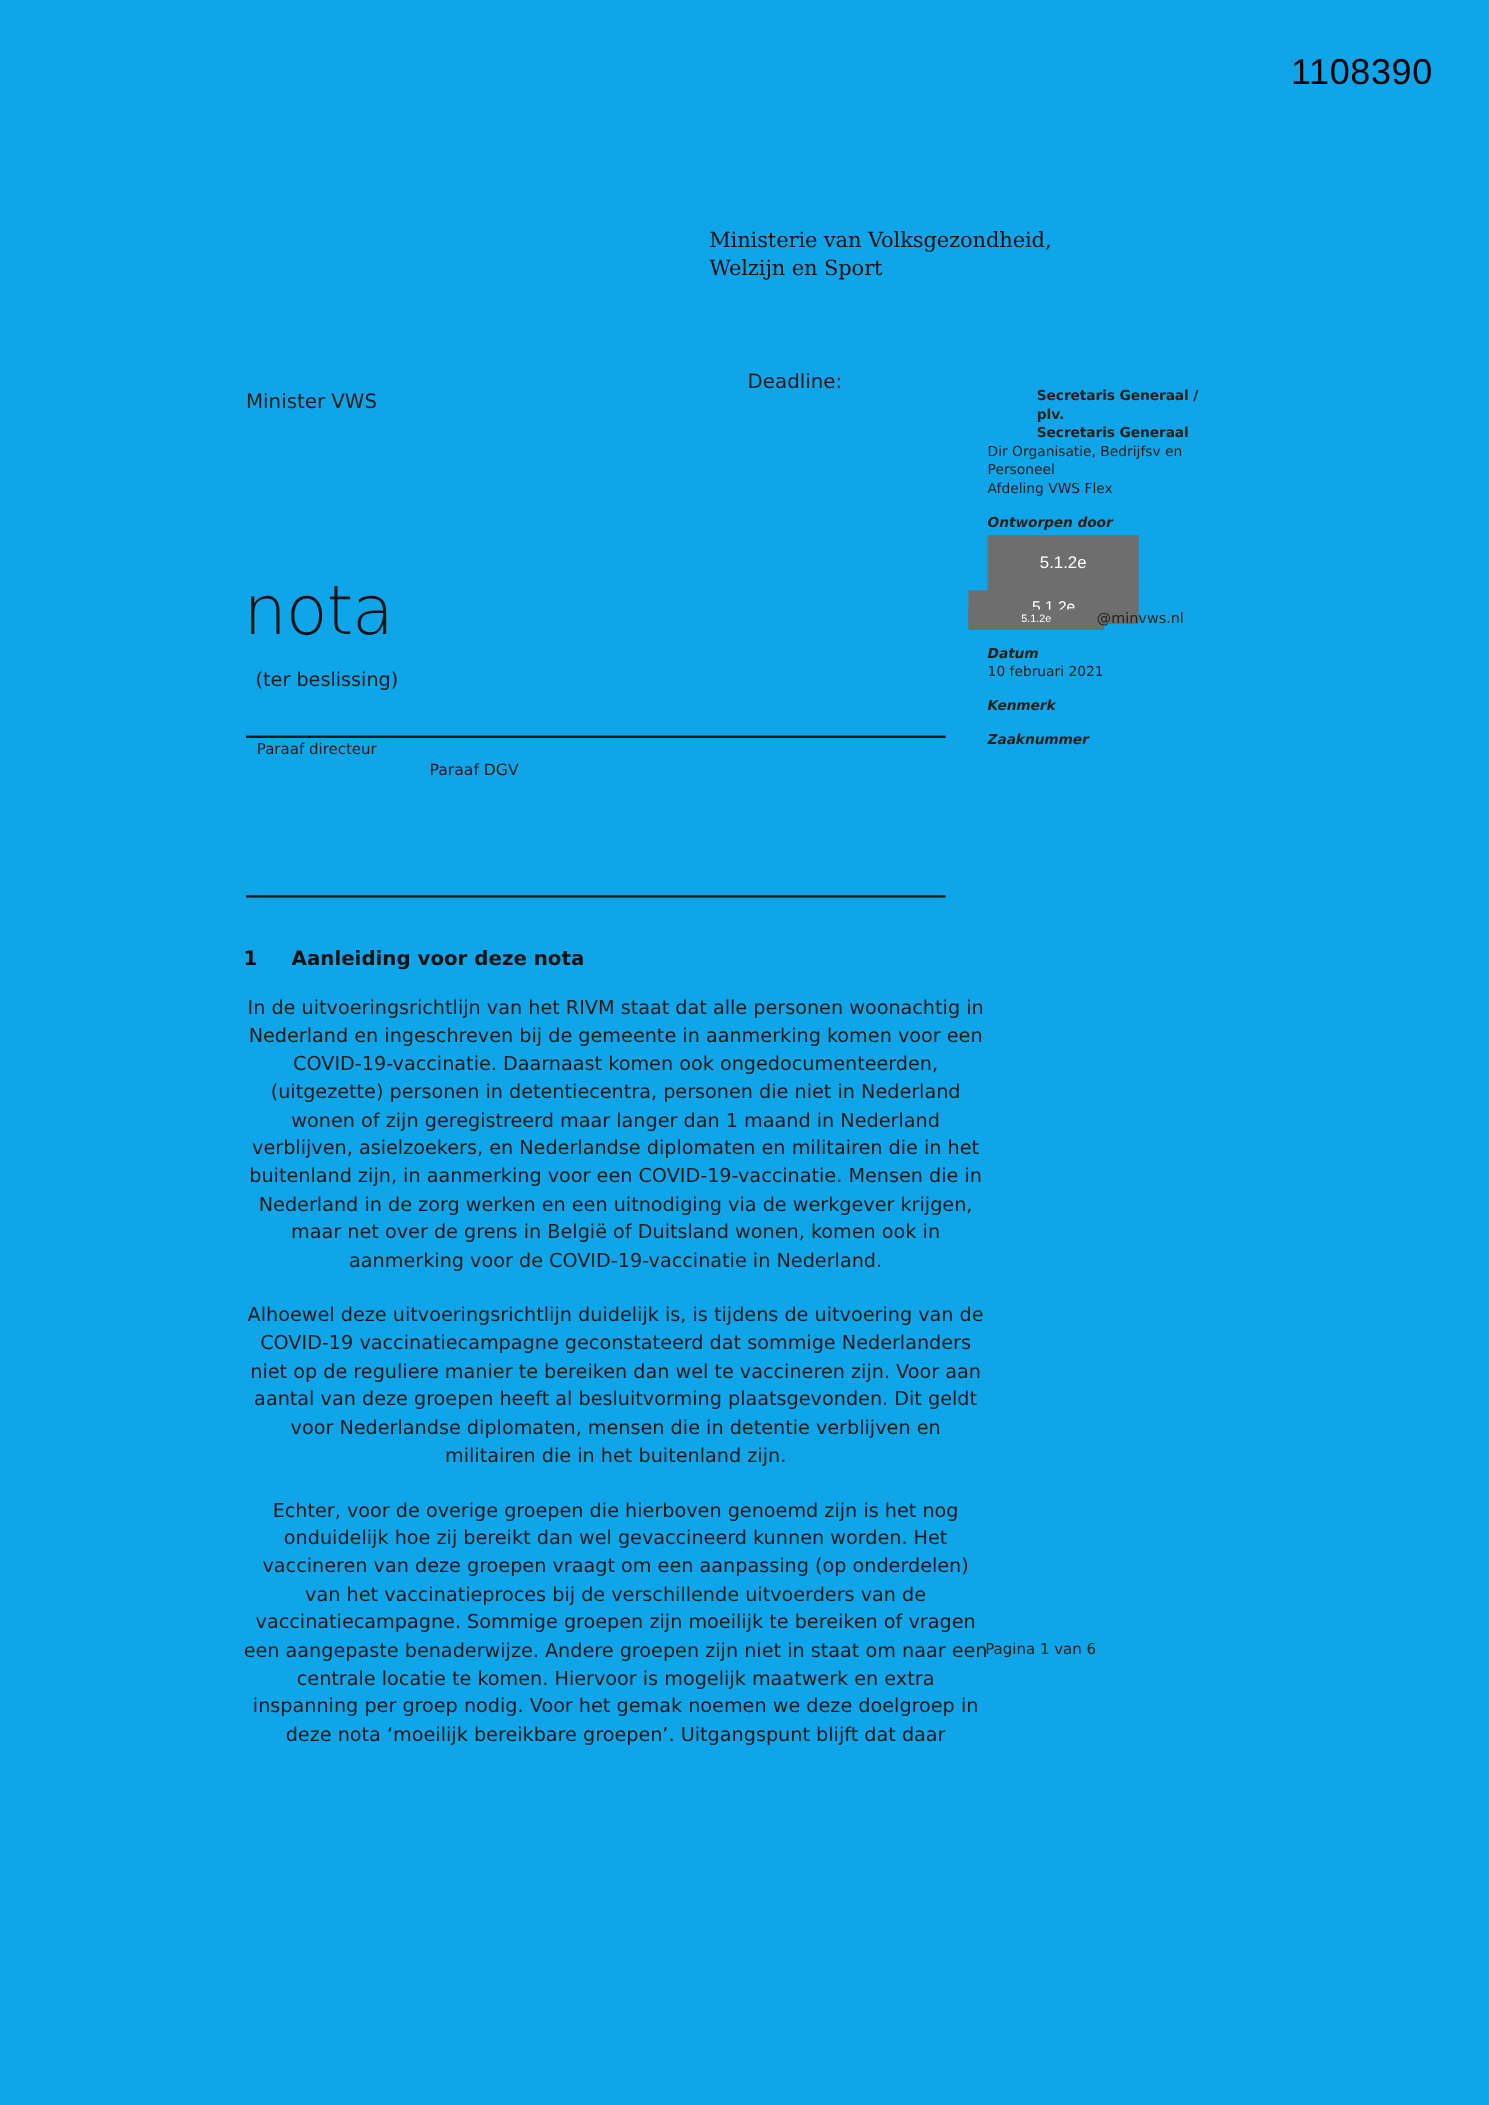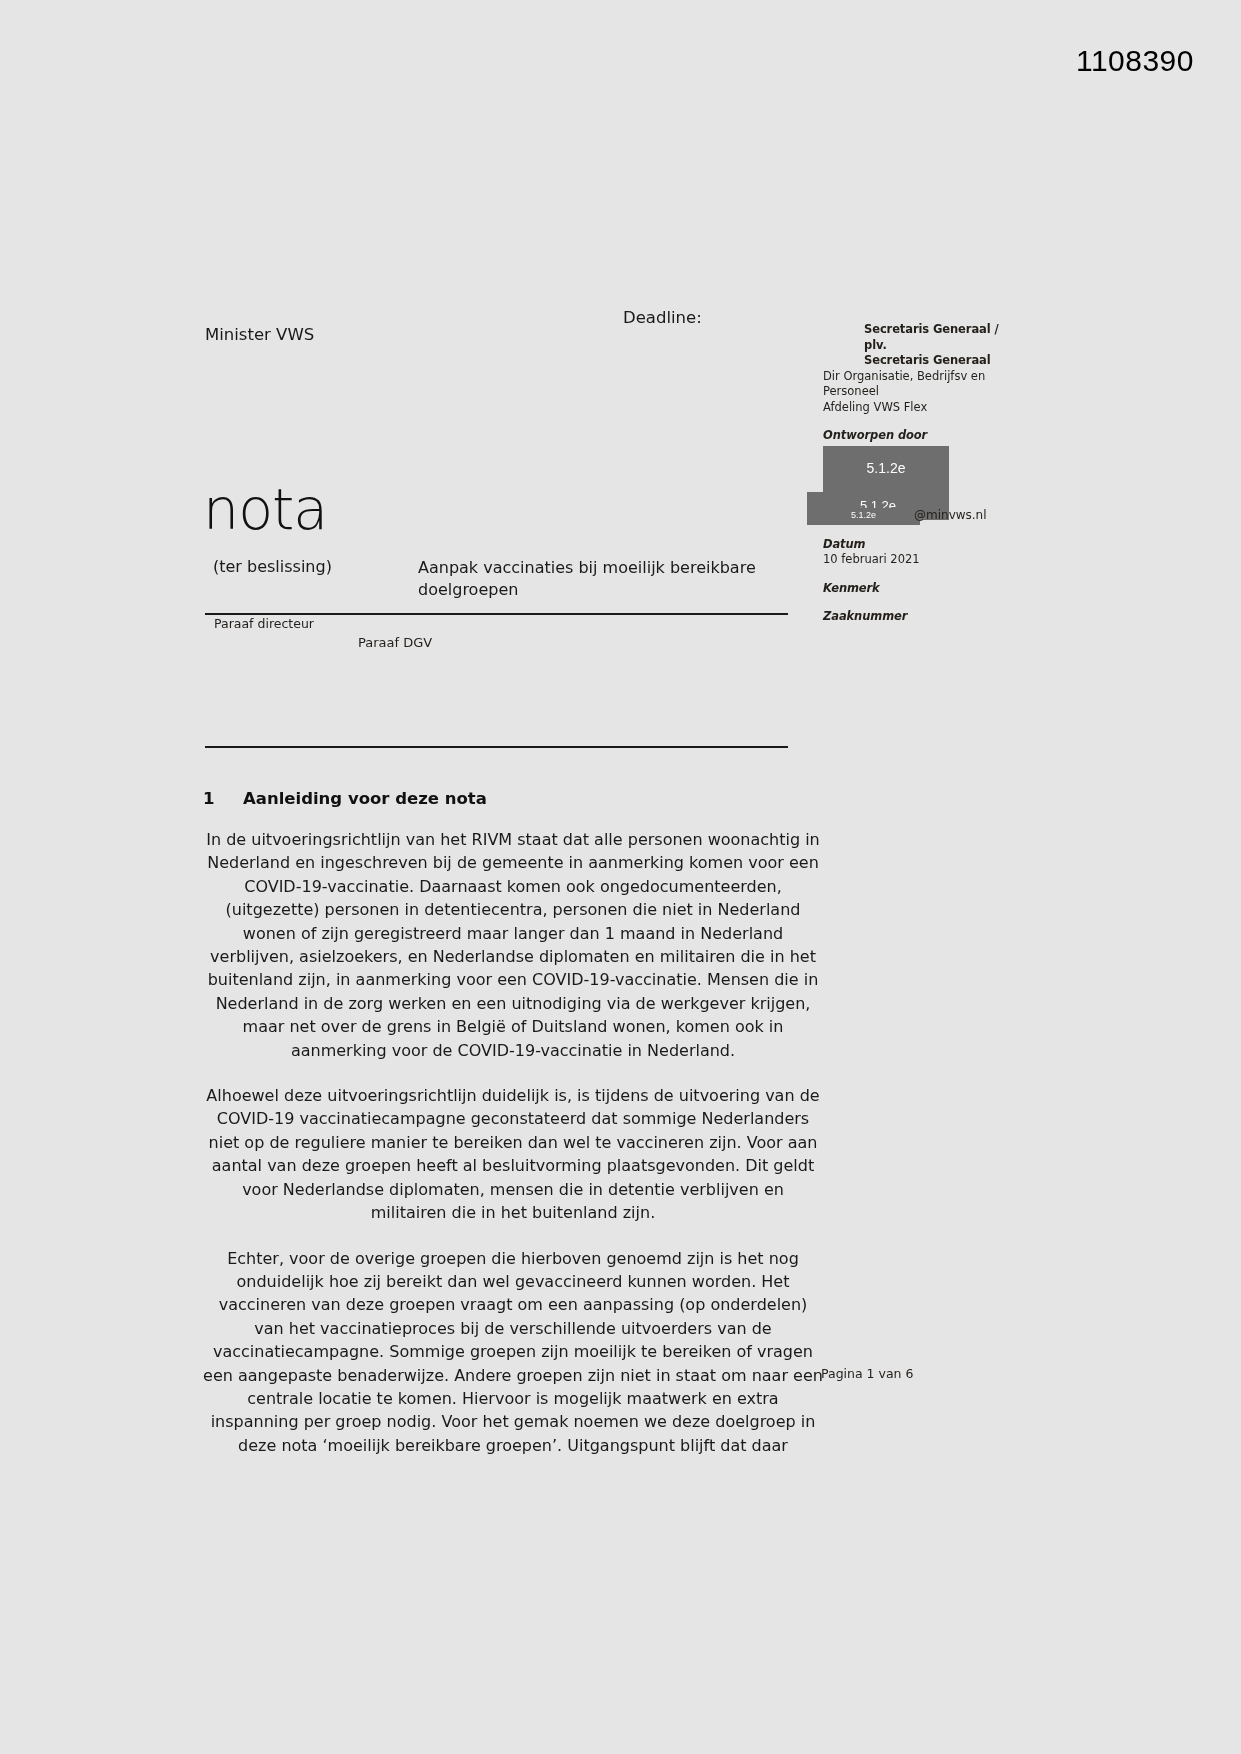--- a/index.html
+++ b/index.html
@@ -12,21 +12,21 @@
     height: 1754px;
     position: relative;
     font-family: "DejaVu Sans", sans-serif;
     color: #1a1a1a;
     overflow: hidden;
   }
 
   .page {
     position: absolute;
     inset: 0;
-    background: #e5e5e5;
+    background: #0ea5e9;
   }
 
   
   .doc-number {
     position: absolute;
     top: 44px;
     right: 47px;
     font-family: "Liberation Sans", sans-serif;
     font-size: 30px;
     letter-spacing: 0.5px;
@@ -239,20 +239,24 @@
     color: #231f1b;
   }
 </style>
 </head>
 <body>
 
 <div class="page">
 
   <div class="doc-number">1108390</div>
 
+  <div class="ministry">
+    <div>Ministerie van Volksgezondheid,</div>
+    <div>Welzijn en Sport</div>
+  </div>
 
   <div class="addressee">Minister VWS</div>
   <div class="deadline">Deadline:</div>
 
   <div class="sidebar">
     <div class="s-strong">Secretaris Generaal / plv.</div>
     <div class="s-strong">Secretaris Generaal</div>
     <div class="s-plain">Dir Organisatie, Bedrijfsv en</div>
     <div class="s-plain">Personeel</div>
     <div class="s-plain">Afdeling VWS Flex</div>
@@ -269,21 +273,20 @@
     <div class="sb-label">Datum</div>
     <div class="sb-value">10 februari 2021</div>
 
     <div class="sb-label">Kenmerk</div>
 
     <div class="sb-label">Zaaknummer</div>
   </div>
 
   <div class="nota-title">nota</div>
   <div class="ter-beslissing">(ter beslissing)</div>
-  <div class="subject">Aanpak vaccinaties bij moeilijk bereikbare doelgroepen</div>
 
   <div class="rule rule-1"></div>
   <div class="rule rule-2"></div>
 
   <div class="paraaf-dir">Paraaf directeur</div>
   <div class="paraaf-dgv">Paraaf DGV</div>
 
   <div class="section-head">
     <span class="num">1</span><span>Aanleiding voor deze nota</span>
   </div>

